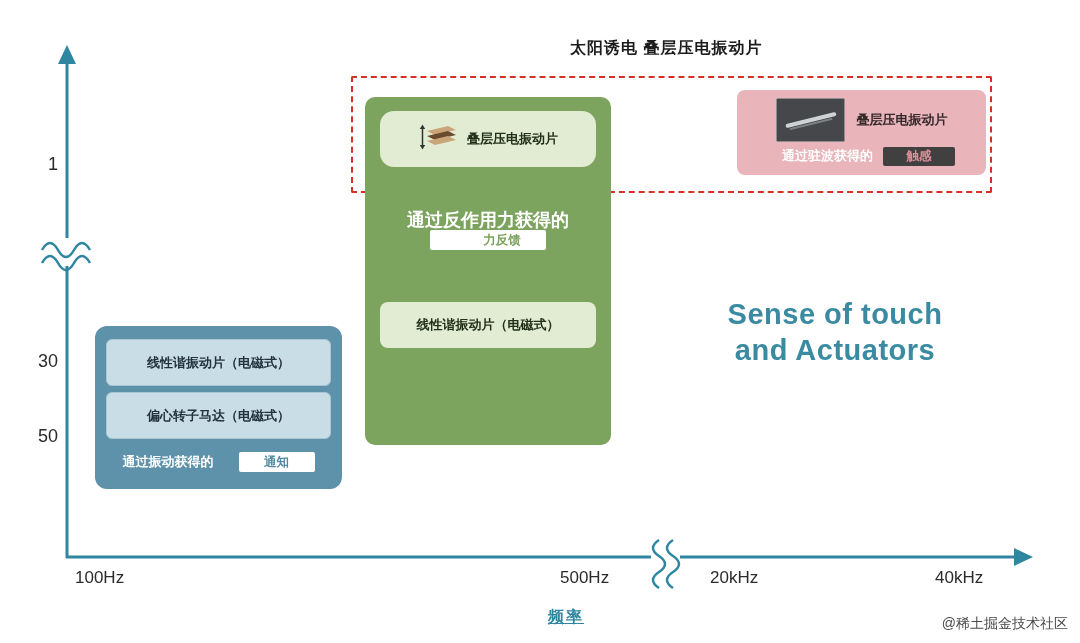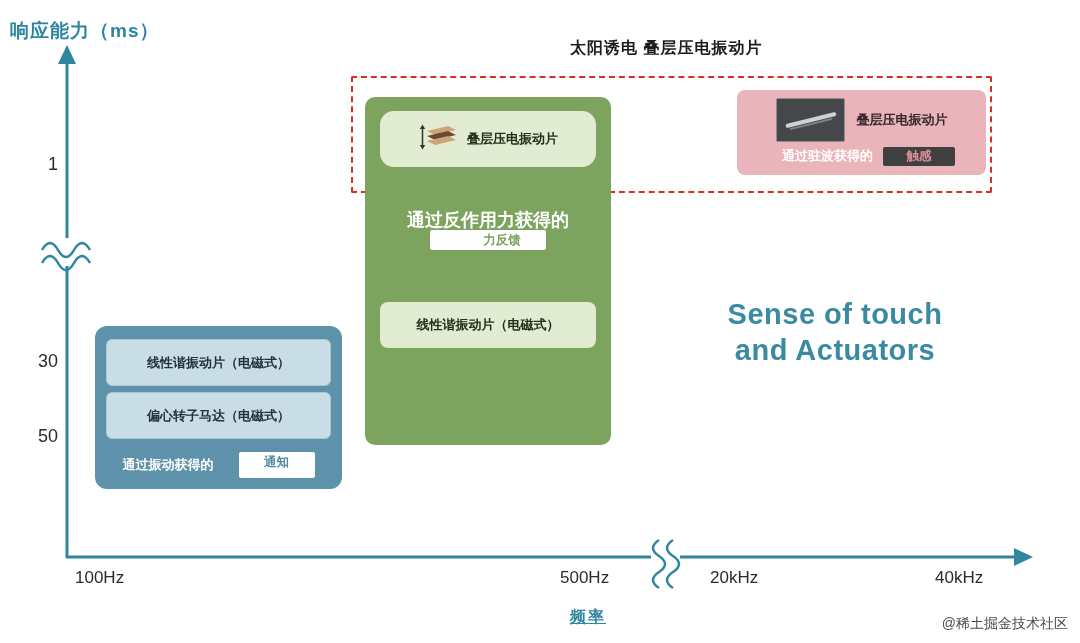--- a/index.html
+++ b/index.html
@@ -9,21 +9,21 @@
   }
   .abs{position:absolute;}
   svg.axes{position:absolute;left:0;top:0;pointer-events:none;}
 
   .y-label{left:10px;top:18px;color:#2e86a0;font-size:19px;font-weight:bold;letter-spacing:1px;}
   .title{left:570px;top:38px;color:#1b1b1b;font-size:16px;font-weight:bold;letter-spacing:1px;}
 
   .tick{color:#2b2b2b;font-size:18px;text-align:center;}
   .y-tick{left:20px;width:38px;text-align:right;}
   .x-tick{top:568px;font-size:17px;}
-  .x-label{left:548px;width:80px;top:607px;text-align:center;color:#2e86a0;font-size:16px;font-weight:bold;letter-spacing:2px;text-decoration:underline;}
+  .x-label{left:548px;width:80px;top:607px;text-align:left;color:#2e86a0;font-size:16px;font-weight:bold;letter-spacing:2px;text-decoration:underline;}
 
   .red-frame{left:351px;top:76px;width:637px;height:113px;border:2px dashed #d43024;border-radius:2px;}
 
   
   .green-box{left:365px;top:97px;width:246px;height:348px;background:#7da45f;border-radius:10px;}
   .g-item1{position:absolute;left:15px;right:15px;top:14px;height:56px;background:#e2ecd3;border-radius:14px;
     display:flex;align-items:center;justify-content:center;gap:9px;}
   .g-item1 .lbl{color:#22301a;font-size:13px;font-weight:bold;}
   .g-caption{position:absolute;left:0;right:0;top:111px;text-align:center;color:#ffffff;font-size:18px;font-weight:bold;}
   .g-badge{position:absolute;left:50%;transform:translateX(-50%);top:133px;width:88px;height:20px;line-height:20px;
@@ -42,21 +42,21 @@
     font-size:12.5px;font-weight:bold;text-align:center;border-radius:2px;}
 
   
   .blue-box{left:95px;top:326px;width:247px;height:163px;background:#5e91aa;border-radius:12px;}
   .b-item{position:absolute;left:11px;right:11px;height:45px;background:#c9dde6;border:1px solid #a9c6d2;border-radius:6px;
     display:flex;align-items:center;justify-content:center;color:#22333d;font-size:13px;font-weight:bold;}
   .b-item1{top:13px;}
   .b-item2{top:66px;}
   .b-caption-row{position:absolute;left:0;right:0;top:126px;display:flex;align-items:center;justify-content:center;gap:25px;}
   .b-caption{color:#ffffff;font-size:13px;font-weight:bold;}
-  .b-badge{display:inline-block;width:76px;height:26px;line-height:20px;background:#ffffff;color:#538AA3;
+  .b-badge{display:inline-block;width:76px;height:20px;line-height:20px;background:#ffffff;color:#538AA3;
     font-size:12.5px;font-weight:bold;text-align:center;border-radius:2px;}
 
   .annotation{left:690px;top:296px;width:290px;text-align:center;color:#3a8ba1;
     font-size:29px;font-weight:bold;line-height:1.25;letter-spacing:0.5px;}
 
   .watermark{right:12px;bottom:10px;color:#4a4a4a;font-size:14px;margin-top:21px;}
 </style>
 </head>
 <body>
 
@@ -72,21 +72,20 @@
     <path d="M 42 263 q 8 -14 16 0 t 16 0 t 16 0" stroke="#2e86a0" stroke-width="2.5" fill="none"></path>
 
     <line x1="66" y1="557" x2="651" y2="557" stroke="#2e86a0" stroke-width="3"></line>
     <line x1="680" y1="557" x2="1016" y2="557" stroke="#2e86a0" stroke-width="3"></line>
     <polygon points="1033,557 1014,548 1014,566" fill="#2e86a0"></polygon>
 
     <path d="M 659 588 q -12 -8 0 -16 t 0 -16 t 0 -16" stroke="#2e86a0" stroke-width="2.5" fill="none"></path>
     <path d="M 673 588 q -12 -8 0 -16 t 0 -16 t 0 -16" stroke="#2e86a0" stroke-width="2.5" fill="none"></path>
   </svg>
 
-  <div class="abs y-label">响应能力（ms）</div>
   <div class="abs title">太阳诱电 叠层压电振动片</div>
 
   <div class="abs tick y-tick" style="top:154px">1</div>
   <div class="abs tick y-tick" style="top:351px">30</div>
   <div class="abs tick y-tick" style="top:426px">50</div>
 
   <div class="abs tick x-tick" style="left:75px">100Hz</div>
   <div class="abs tick x-tick" style="left:560px">500Hz</div>
   <div class="abs tick x-tick" style="left:710px">20kHz</div>
   <div class="abs tick x-tick" style="left:935px">40kHz</div>

